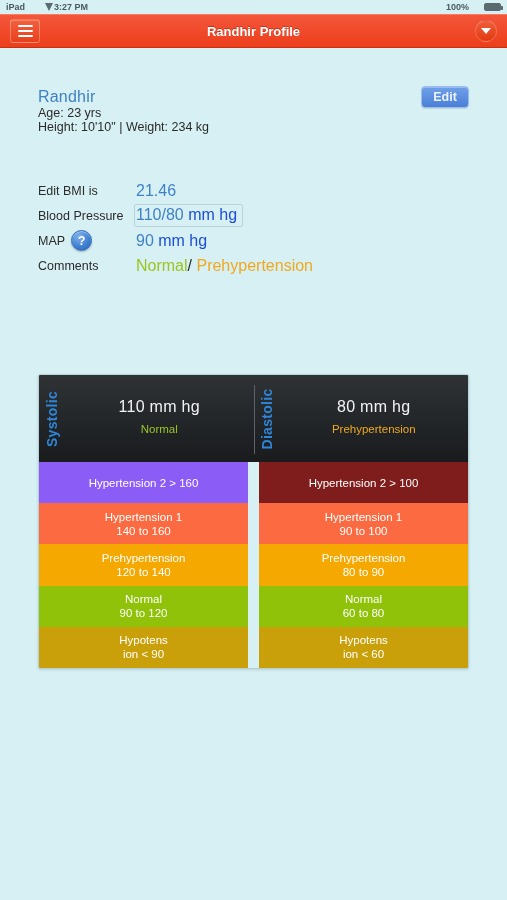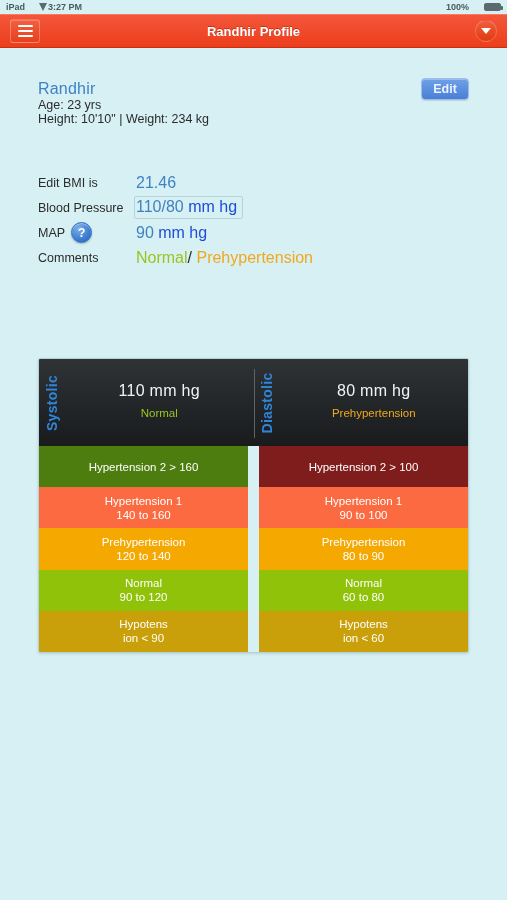--- a/index.html
+++ b/index.html
@@ -11,21 +11,21 @@
   }
 
   
   .statusbar{
     height:14px; width:100%;
     background:#d7f0f4;
     display:flex; align-items:center;
     padding:0 6px;
     font-size:9px; font-weight:bold; color:#4a5a5e;
   }
-  .sb-left{display:flex;align-items:center;gap:14px;}
+  .sb-left{display:flex;align-items:center;gap:20px;}
   .sb-center{flex:1;text-align:left;}
   .sb-right{display:flex;align-items:center;gap:15px;margin-left:22px;}
   .wifi-ico{display:inline-block;width:9px;height:8px;position:relative;}
   .wifi-ico:before{
     content:"";position:absolute;left:0;top:0;width:0;height:0;
     border-left:4.5px solid transparent;border-right:4.5px solid transparent;
     border-top:8px solid #5a6a6e;
   }
   .batt{
     width:17px;height:8px;border:1px solid #5a6a6e;border-radius:2px;
@@ -70,21 +70,21 @@
     display:flex;align-items:center;justify-content:center;
     cursor:pointer; z-index:2;
   }
   .drop-btn:before{
     content:"";width:0;height:0;
     border-left:5px solid transparent;border-right:5px solid transparent;
     border-top:6px solid #fff;
   }
 
   
-  .content{padding:0 38px;}
+  .content{padding:8px 38px;}
   .profile{padding-top:32px;position:relative;}
   .pname{
     font-size:16px;color:#3f82c4;font-weight:normal;
     letter-spacing:.2px;
   }
   .pline{font-size:12.5px;color:#2b2b2b;}
 
   .edit-btn{
     position:absolute;right:0;top:30px;
     width:48px;height:22px;
@@ -273,21 +273,21 @@
       </div>
       <div class="head-vals">
         <div class="head-num">80 mm hg</div>
         <div class="head-cat cat-pre">Prehypertension</div>
       </div>
     </div>
   </div>
 
   <div class="chart-body">
     <div class="band-col" id="col0">
-        <div class="band" style="background: #4d7c0f;">
+        <div class="band" style="background: #8b5cf6;">
           <span>Hypertension 2 &gt; 160</span>
         </div>
         <div class="band" style="background: rgb(251, 106, 64);">
           <span>Hypertension 1</span>
           <span class="b2">140 to 160</span>
         </div>
         <div class="band" style="background: rgb(245, 168, 0);">
           <span>Prehypertension</span>
           <span class="b2">120 to 140</span>
         </div>

